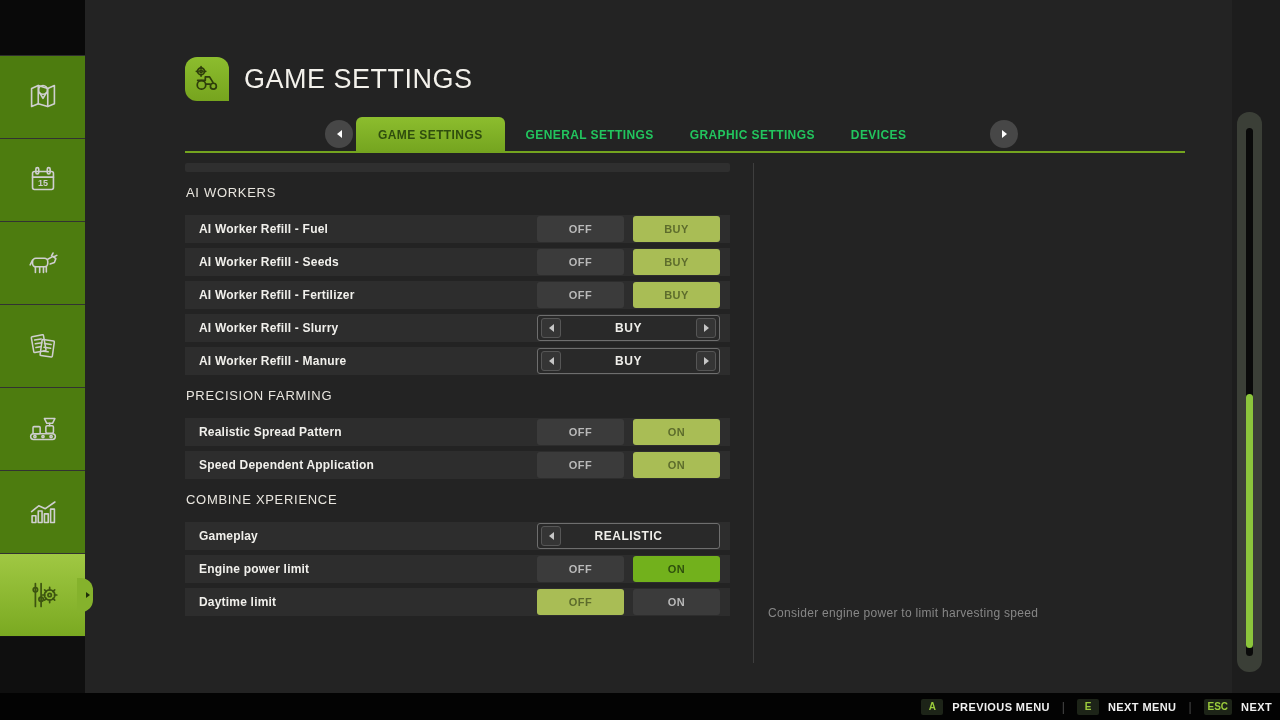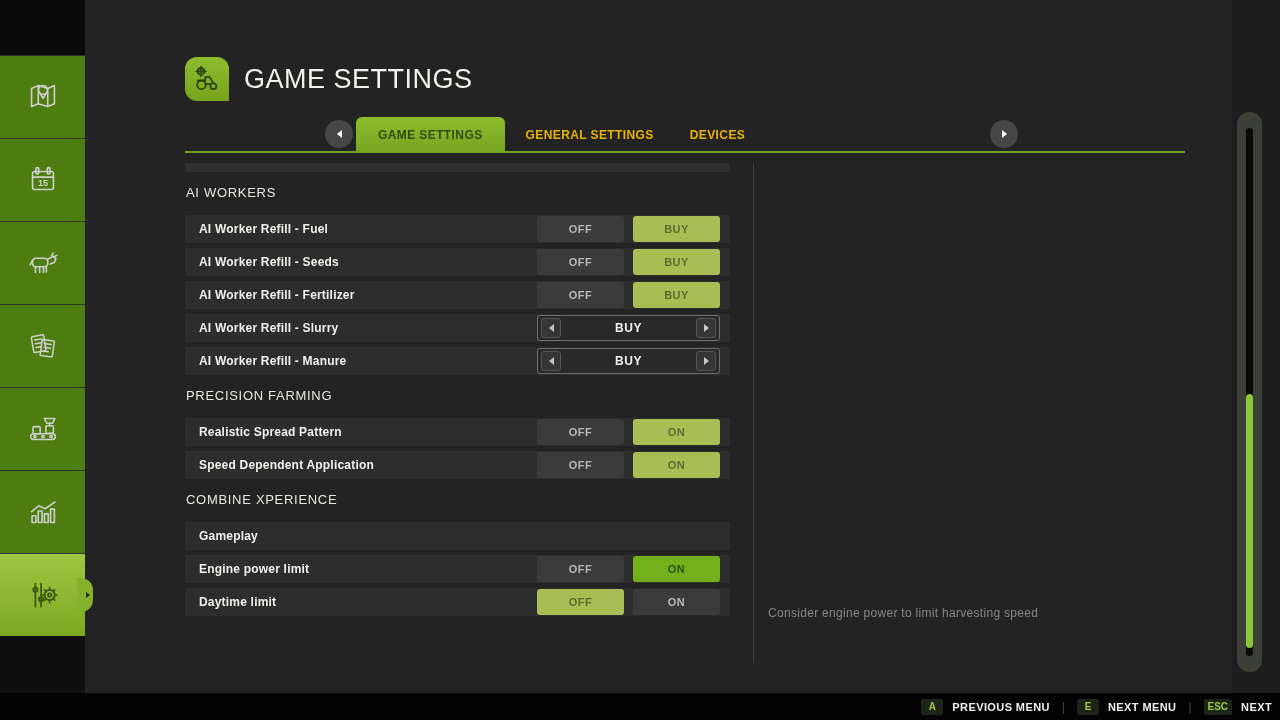--- a/index.html
+++ b/index.html
@@ -26,21 +26,21 @@
   .app-title{font-size:27px;color:#f3f1eb;letter-spacing:0.5px;}
 
   
   .tab-bar{position:absolute;left:185px;top:117px;width:1000px;height:36px;}
   .tab-underline{position:absolute;left:0;bottom:0;width:100%;height:2px;background:#74a41f;}
   .nav-circle{position:absolute;top:3px;width:28px;height:28px;border-radius:50%;background:#474747;
               display:flex;align-items:center;justify-content:center;cursor:pointer;border:none;}
   .nav-circle.prev{left:140px;}
   .nav-circle.next{left:805px;}
   .tabs-row{position:absolute;left:171px;top:0;height:36px;display:flex;align-items:stretch;}
-  .tab{display:flex;align-items:center;padding:0 18px;color:#eab308;font-weight:bold;font-size:12px;
+  .tab{display:flex;align-items:center;padding:0 18px;color:#22c55e;font-weight:bold;font-size:12px;
        letter-spacing:0.4px;cursor:pointer;white-space:nowrap;}
   .tab.active{background:linear-gradient(180deg,#8cbd2e,#74a41f);border-radius:6px 6px 0 0;
        color:#2f4d0e;padding:0 22px;margin-right:3px;}
 
   
   .settings-list{position:absolute;left:185px;top:163px;width:545px;}
   .partial-row{height:9px;background:#2f2f2f;border-radius:2px;margin-bottom:13px;}
   .section-heading{font-size:13px;color:#e9e6df;letter-spacing:0.7px;margin:13px 0 15px 1px;}
   .row{height:28px;background:#2d2d2d;margin-bottom:5px;display:flex;align-items:center;
        justify-content:space-between;padding:0 10px 0 14px;}
@@ -186,20 +186,21 @@
     <div class="app-title">GAME SETTINGS</div>
   </div>
 
   <div class="tab-bar">
     <button class="nav-circle prev">
       <span class="tri l"></span>
     </button>
     <div class="tabs-row" id="tabs-row">
         <div class="tab active">GAME SETTINGS</div>
         <div class="tab">GENERAL SETTINGS</div>
+        <div class="tab">GRAPHIC SETTINGS</div>
         <div class="tab">DEVICES</div>
       </div>
     <button class="nav-circle next">
       <span class="tri r"></span>
     </button>
     <div class="tab-underline"></div>
   </div>
 
   <div class="settings-list" id="settings-list">
     <div class="partial-row"></div>
@@ -260,20 +261,27 @@
       <div class="row">
         <span class="row-label">Speed Dependent Application</span>
         <div class="toggle">
           <button class="opt">OFF</button>
           <button class="opt sel">ON</button>
         </div>
       </div>
       <div class="section-heading">COMBINE XPERIENCE</div>
       <div class="row">
         <span class="row-label">Gameplay</span>
+        <div class="spinner">
+          <button class="spin-arrow">
+            <span class="tri l"></span>
+          </button>
+          <span class="spin-value">REALISTIC</span>
+          <span class="spin-spacer"></span>
+        </div>
       </div>
       <div class="row">
         <span class="row-label">Engine power limit</span>
         <div class="toggle">
           <button class="opt">OFF</button>
           <button class="opt sel focus">ON</button>
         </div>
       </div>
       <div class="row">
         <span class="row-label">Daytime limit</span>

